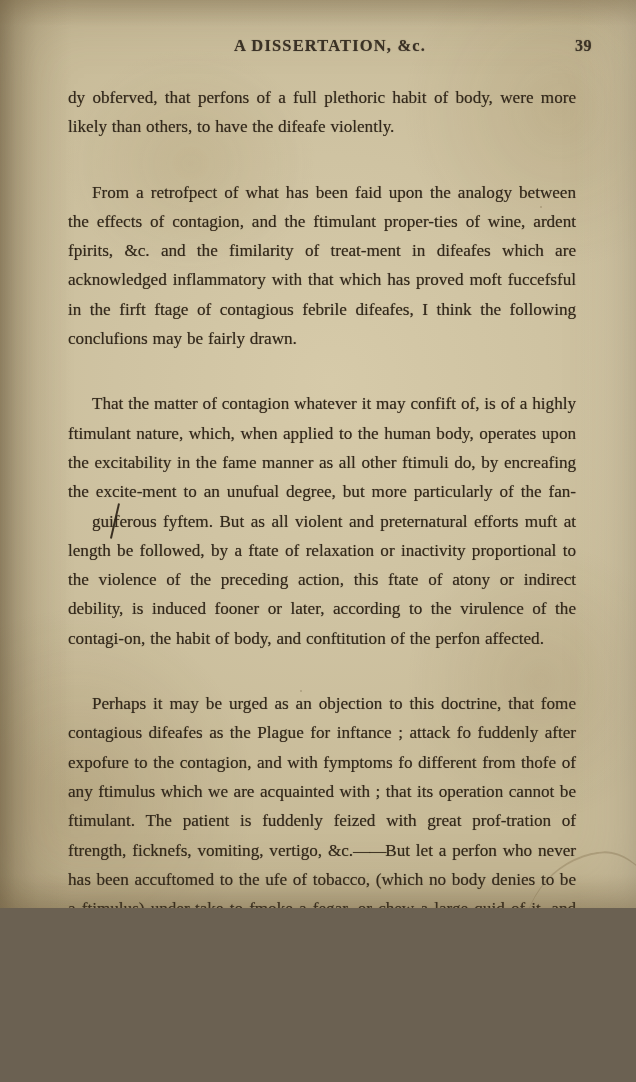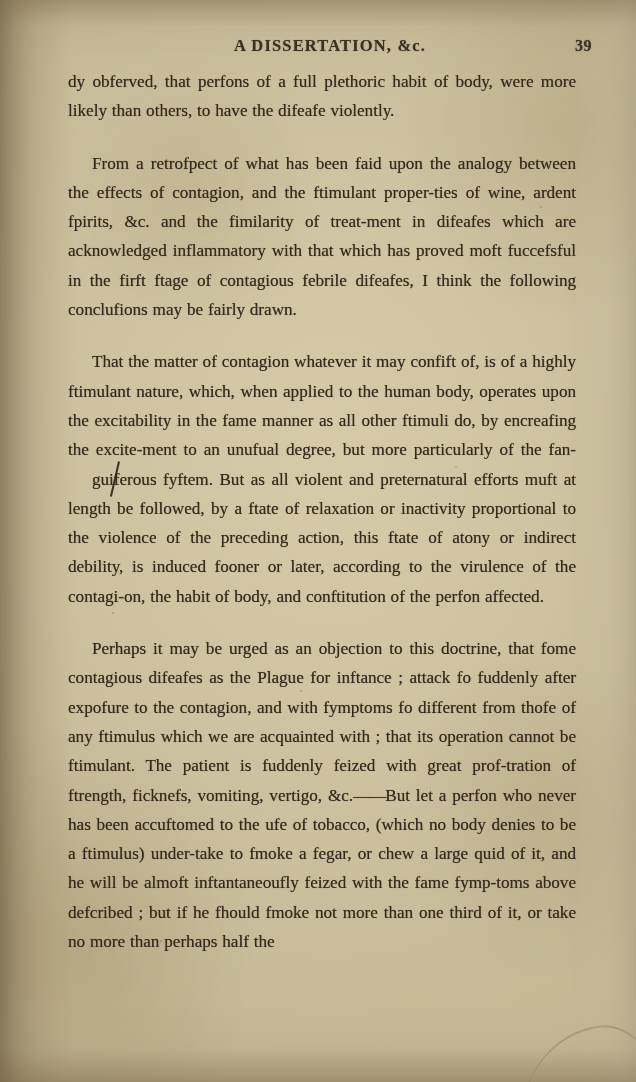--- a/index.html
+++ b/index.html
@@ -5,21 +5,21 @@
 <style>
   html, body {
     margin: 0;
     padding: 0;
     background: #6b6152;
   }
 
   #page {
     position: relative;
     width: 636px;
-    height: 1082px;
+    height: 908px;
     overflow: hidden;
     background: #f97316;
     font-family: "Liberation Serif", "DejaVu Serif", serif;
     color: #2f2a20;
     box-sizing: border-box;
   }
 
   
   .paper-base {
     position: absolute;
@@ -125,38 +125,38 @@
     top: 1px;
     font-size: 16px;
     font-weight: 700;
     letter-spacing: 0.5px;
     color: #3a3226;
     text-shadow: 0 0 1.2px rgba(58,50,38,0.6);
   }
 
   .textblock {
     position: absolute;
-    top: 67px;
+    top: 83px;
     left: 68px;
     width: 508px;
   }
 
   p.para {
     margin: 0;
     font-size: 17.1px;
     line-height: 29.3px;
     text-align: justify;
     text-justify: inter-word;
     color: #33291c;
     word-spacing: 0.6px;
     text-shadow:
       0 0 0.9px rgba(51,41,28,0.42),
       0.35px 0.2px 0.6px rgba(76,58,34,0.22);
   }
-  p.para + p.para { margin-top: 23px; }
+  p.para + p.para { margin-top: 36px; }
   p.indent { text-indent: 24px; }
 
   .strike-word {
     position: relative;
     display: inline-block;
   }
   .strike-word::after {
     content: "";
     position: absolute;
     left: 52%;

